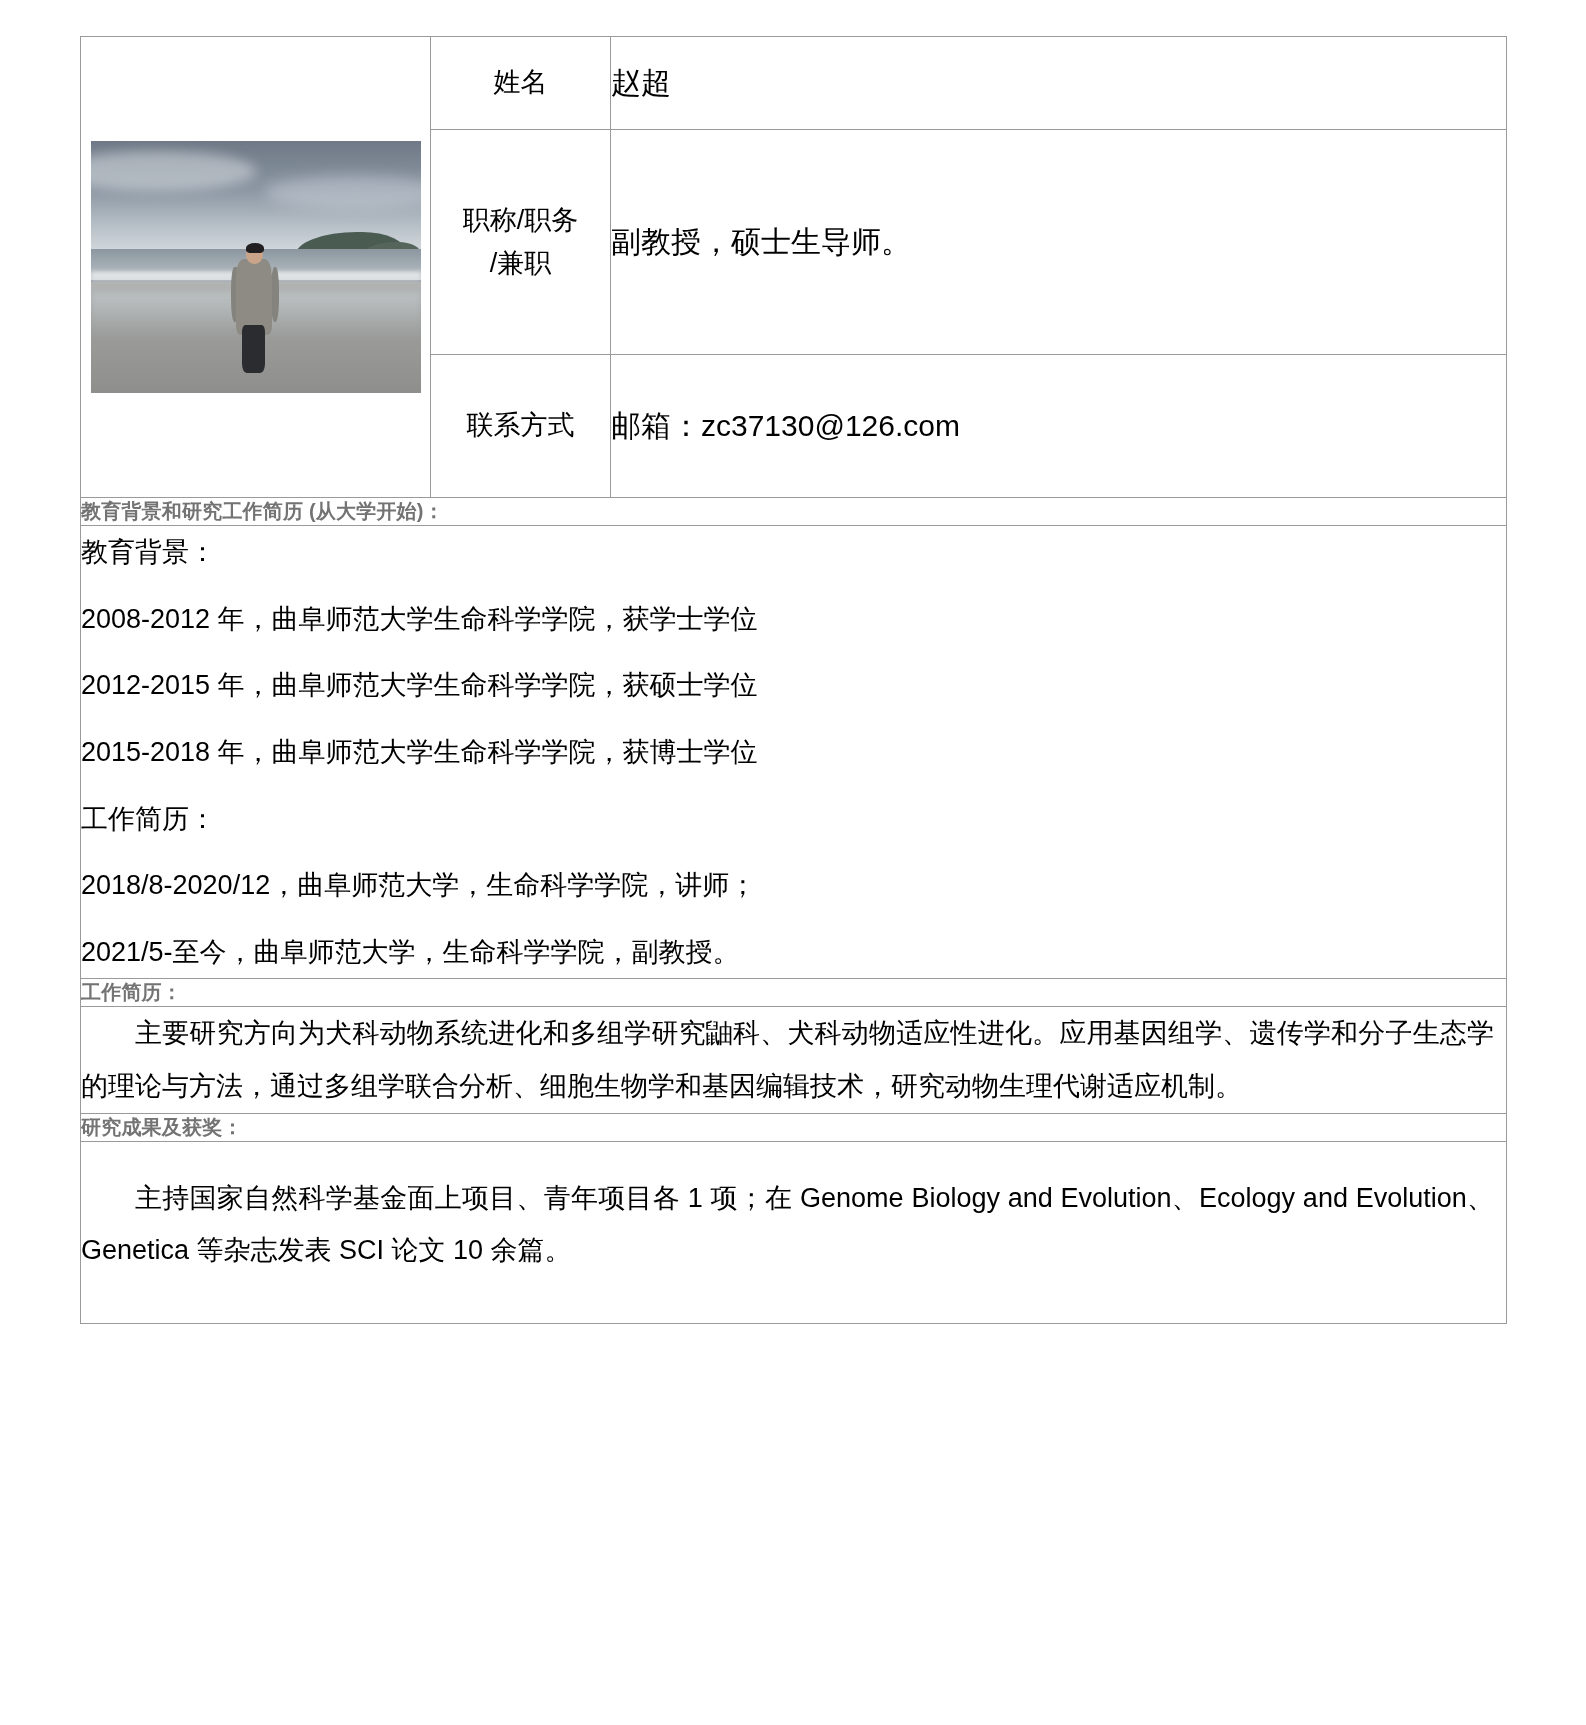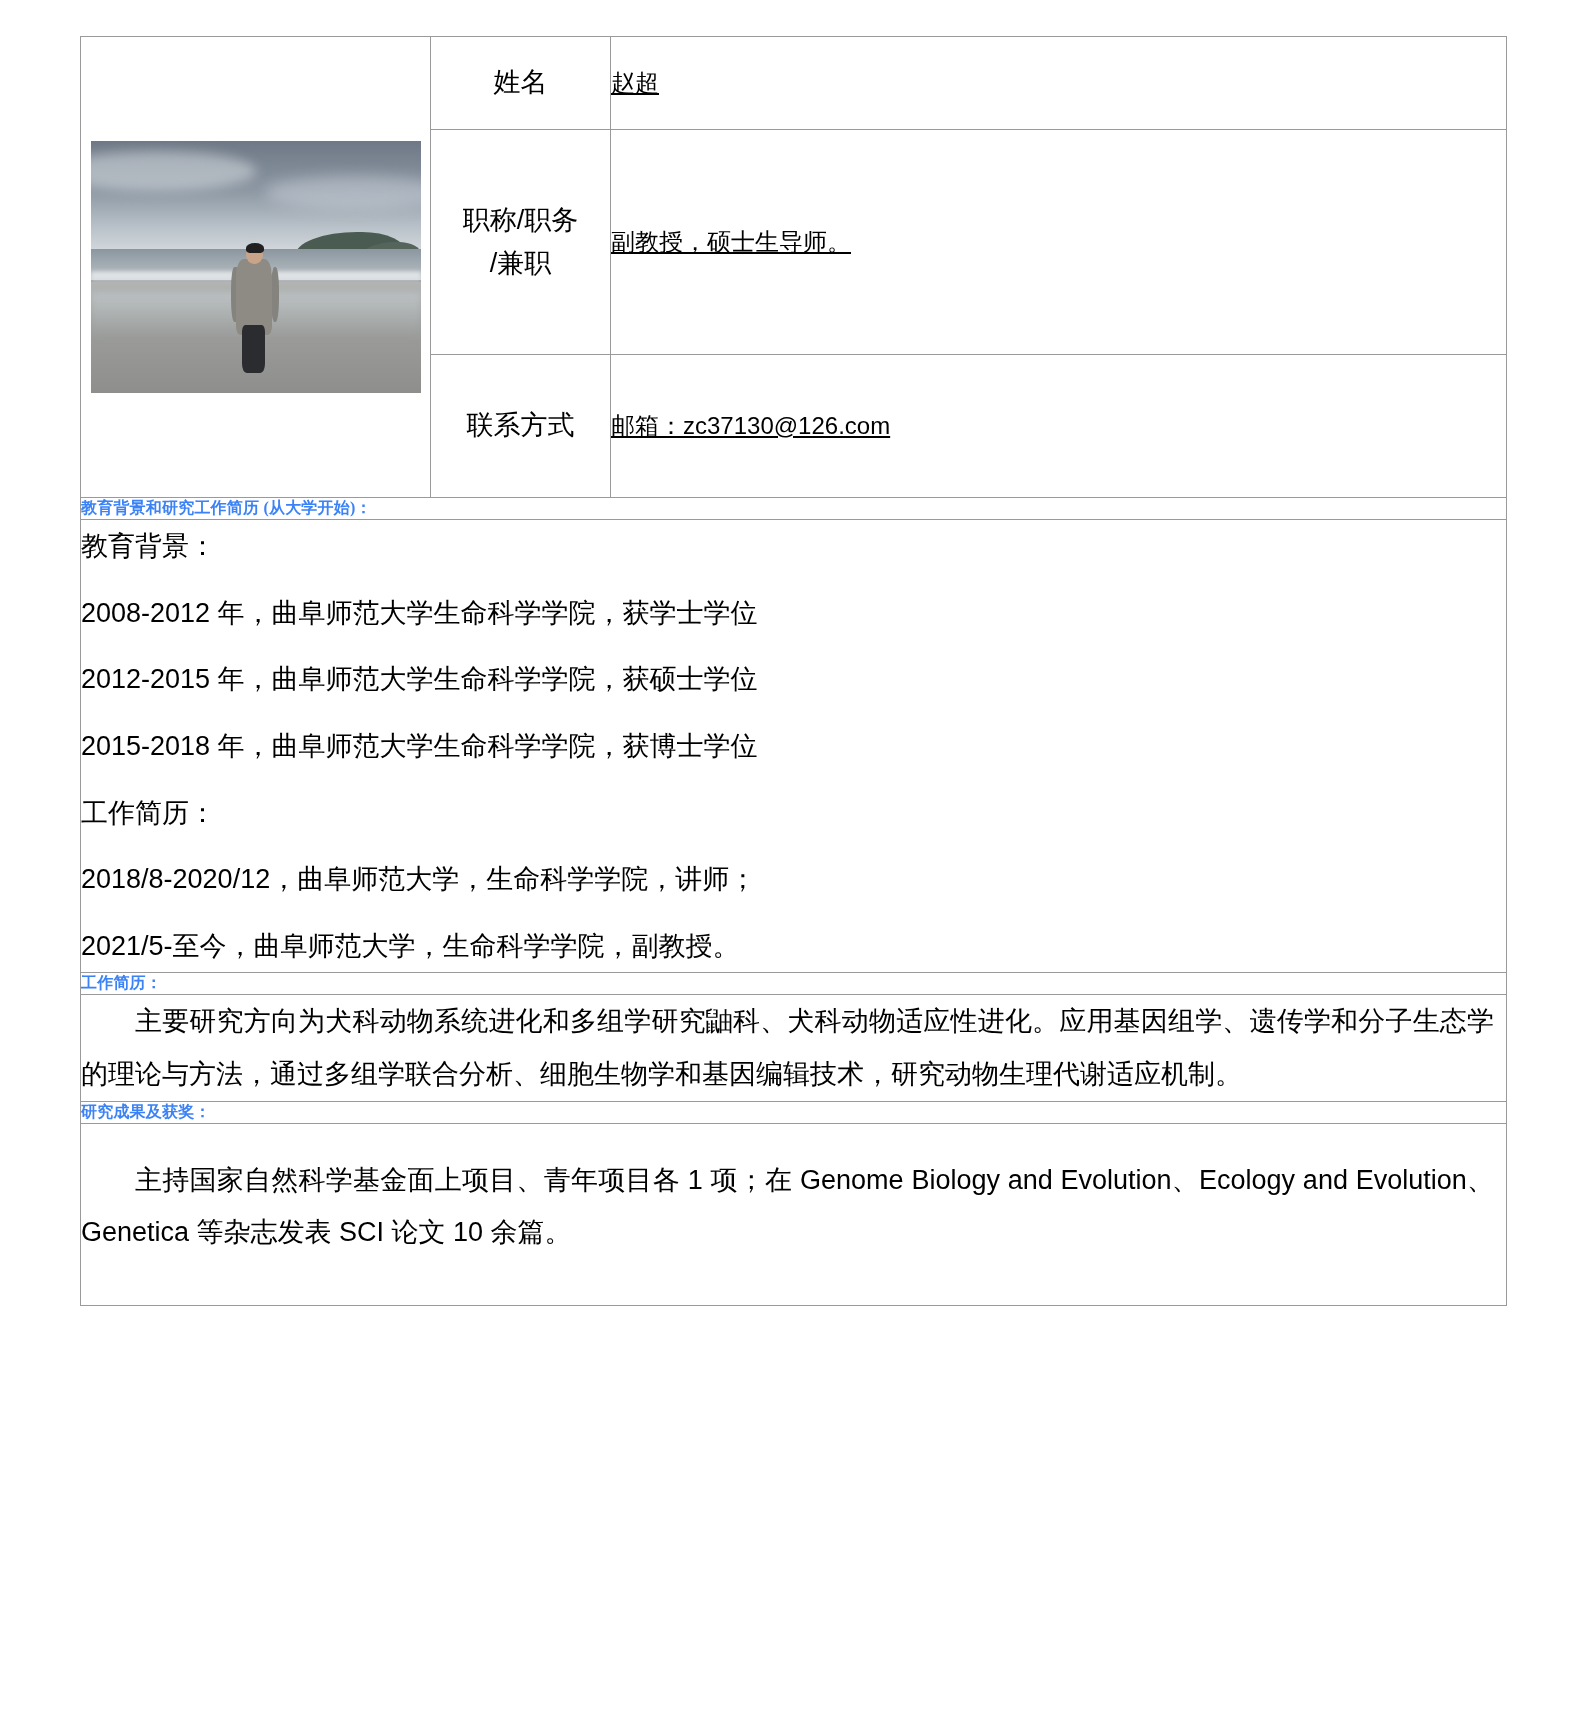--- a/index.html
+++ b/index.html
@@ -124,38 +124,36 @@
     border-radius: 40%;
   }
 
   .label-cell {
     text-align: center;
     font-size: 27px;
     line-height: 1.6;
     padding: 14px 8px;
   }
   .value-cell {
-    font-size: 24px;
+    font-size: 30px;
     padding: 14px 16px;
     line-height: 1.6;
-    text-decoration: underline;
   }
   .row-name td { height: 92px; }
   .row-title td { height: 224px; }
   .row-contact td { height: 142px; margin-left: 16px; }
 
   .section-head td {
     padding: 18px 18px 16px 18px;
   }
   .section-head-text {
-    color: #3b82f6;
+    color: #737373;
     font-weight: bold;
-    font-size: 16px;
+    font-size: 20px;
     letter-spacing: 0.2px;
-    font-family: Liberation Serif, serif;
   }
   .body-cell {
     padding: 22px 20px 24px 20px;
     font-size: 27px;
     line-height: 1.95;
   }
   .body-cell p {
     margin: 0 12px 14px 0;
   }
   .body-cell p:last-child { margin-bottom: 0; }

